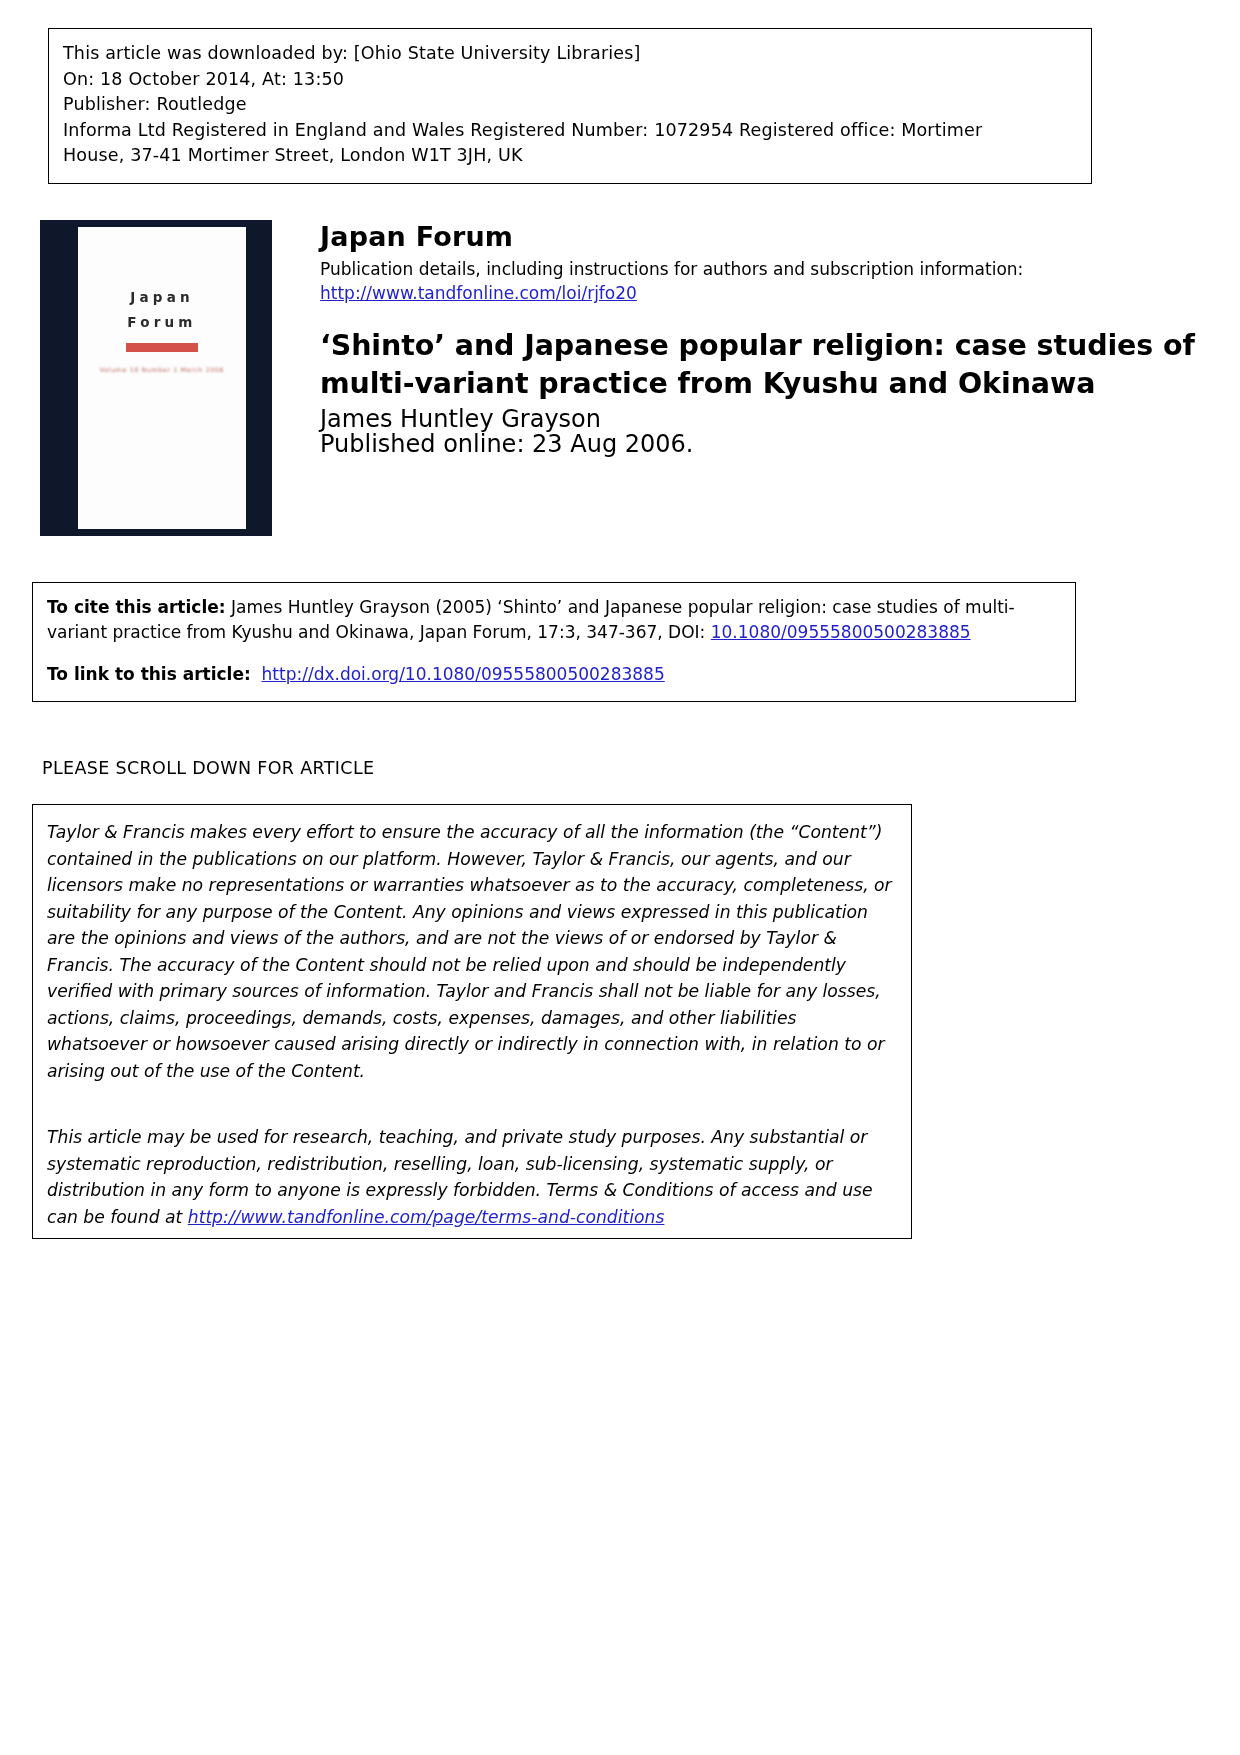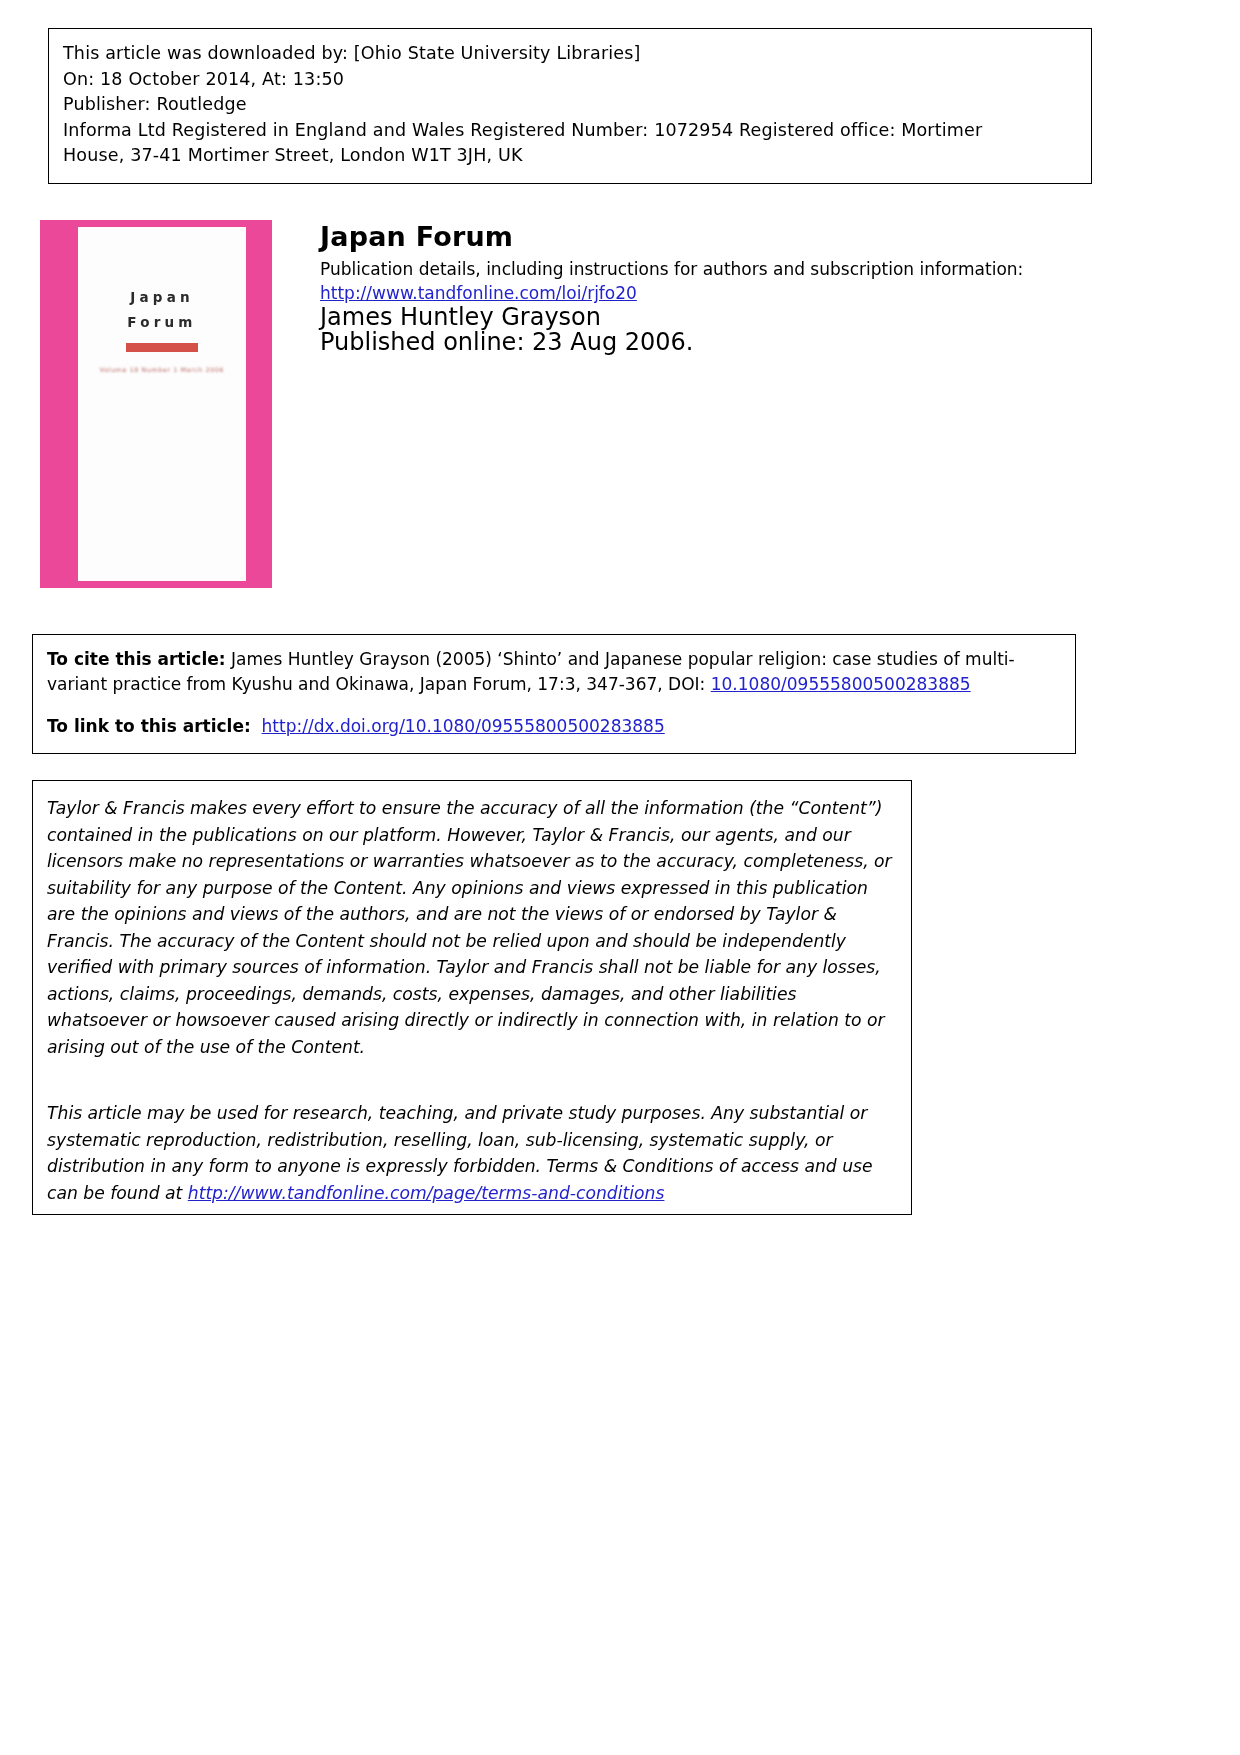--- a/index.html
+++ b/index.html
@@ -38,23 +38,23 @@
 
   
   .meta-row {
     display: flex;
     align-items: flex-start;
     margin-top: 36px;
   }
 
   .cover {
     width: 232px;
-    height: 368px;
+    height: 316px;
     flex: 0 0 232px;
-    background: #ec4899;
+    background: #0f172a;
     position: relative;
     margin-left: 8px;
     box-sizing: border-box;
   }
   .cover-inner {
     position: absolute;
     left: 38px;
     top: 7px;
     right: 26px;
     bottom: 7px;
@@ -201,34 +201,36 @@
         <div class="cover-sub">Volume 18  Number 1 March 2006</div>
       </div>
     </div>
 
     <div class="meta">
       <div class="journal-name">Japan Forum</div>
       <div class="pub-details">Publication details, including instructions for authors and subscription information:</div>
       <div class="pub-details">
         <a class="link" href="#">http://www.tandfonline.com/loi/rjfo20</a>
       </div>
+      <div class="article-title">‘Shinto’ and Japanese popular religion: case studies of multi-variant practice from Kyushu and Okinawa</div>
       <div class="author">James Huntley Grayson</div>
       <div class="published">Published online: 23 Aug 2006.</div>
     </div>
   </div>
 
   <div class="cite-box">
     <p class="cite-p">
       <span class="cite-label">To cite this article:</span><span> James Huntley Grayson (2005) ‘Shinto’ and Japanese popular religion: case studies of multi-variant practice from Kyushu and Okinawa, Japan Forum, 17:3, 347-367, DOI: </span><a class="link" href="#">10.1080/09555800500283885</a>
     </p>
     <p class="cite-p">
       <span class="cite-label">To link to this article:</span>&nbsp; <a class="link" href="#">http://dx.doi.org/10.1080/09555800500283885</a>
     </p>
   </div>
 
+  <div class="scroll-notice">PLEASE SCROLL DOWN FOR ARTICLE</div>
 
   <div class="terms-box">
     <p class="terms-p">Taylor &amp; Francis makes every effort to ensure the accuracy of all the information (the “Content”) contained in the publications on our platform. However, Taylor &amp; Francis, our agents, and our licensors make no representations or warranties whatsoever as to the accuracy, completeness, or suitability for any purpose of the Content. Any opinions and views expressed in this publication are the opinions and views of the authors, and are not the views of or endorsed by Taylor &amp; Francis. The accuracy of the Content should not be relied upon and should be independently verified with primary sources of information. Taylor and Francis shall not be liable for any losses, actions, claims, proceedings, demands, costs, expenses, damages, and other liabilities whatsoever or howsoever caused arising directly or indirectly in connection with, in relation to or arising out of the use of the Content.</p>
     <p class="terms-p">
       <span>This article may be used for research, teaching, and private study purposes. Any substantial or systematic reproduction, redistribution, reselling, loan, sub-licensing, systematic supply, or distribution in any form to anyone is expressly forbidden. Terms &amp; Conditions of access and use can be found at </span><a class="link" href="#">http://www.tandfonline.com/page/terms-and-conditions</a>
     </p>
   </div>
 
 </div>
 

